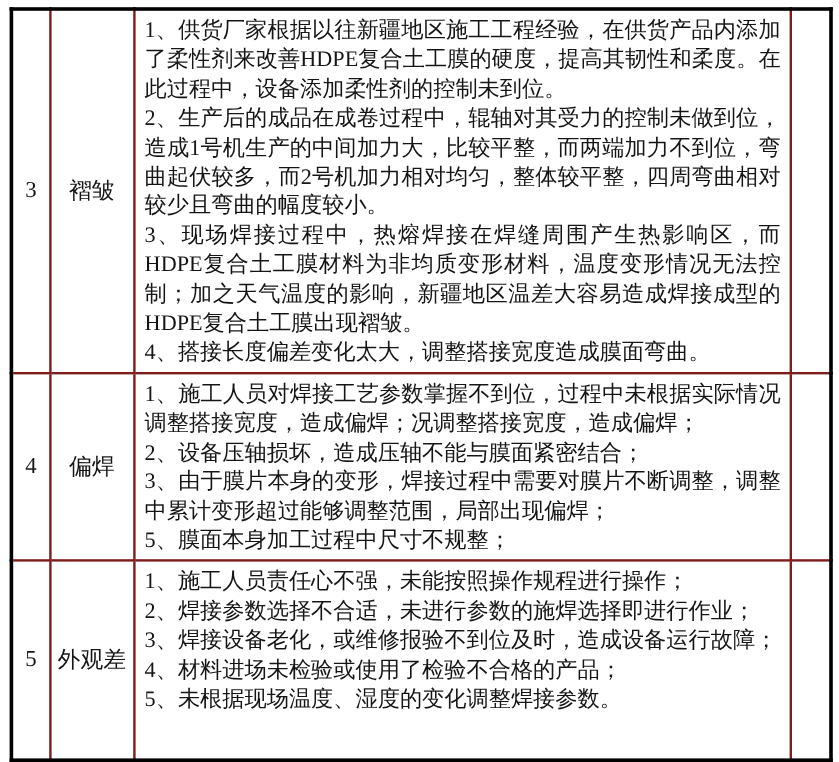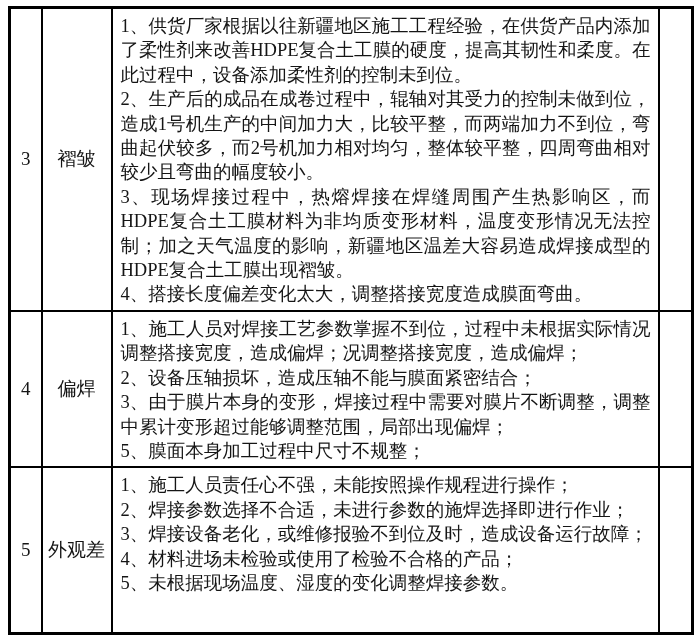--- a/index.html
+++ b/index.html
@@ -15,21 +15,21 @@
     height: 635px;
     padding: 6px 8px;
   }
   table.defect-table {
     border-collapse: collapse;
     table-layout: fixed;
     width: 683px;
     border: 3px solid #000;
   }
   .defect-table td {
-    border: 2px solid #000000;
+    border: 2px solid #7f1d1d;
     vertical-align: middle;
     overflow: hidden;
   }
   col.c-no    { width: 32px; }
   col.c-type  { width: 70px; }
   col.c-cause { width: 547px; }
   col.c-empty { width: 34px; }
 
   tr.row-3 { height: 301px; }
   tr.row-4 { height: 156px; }

